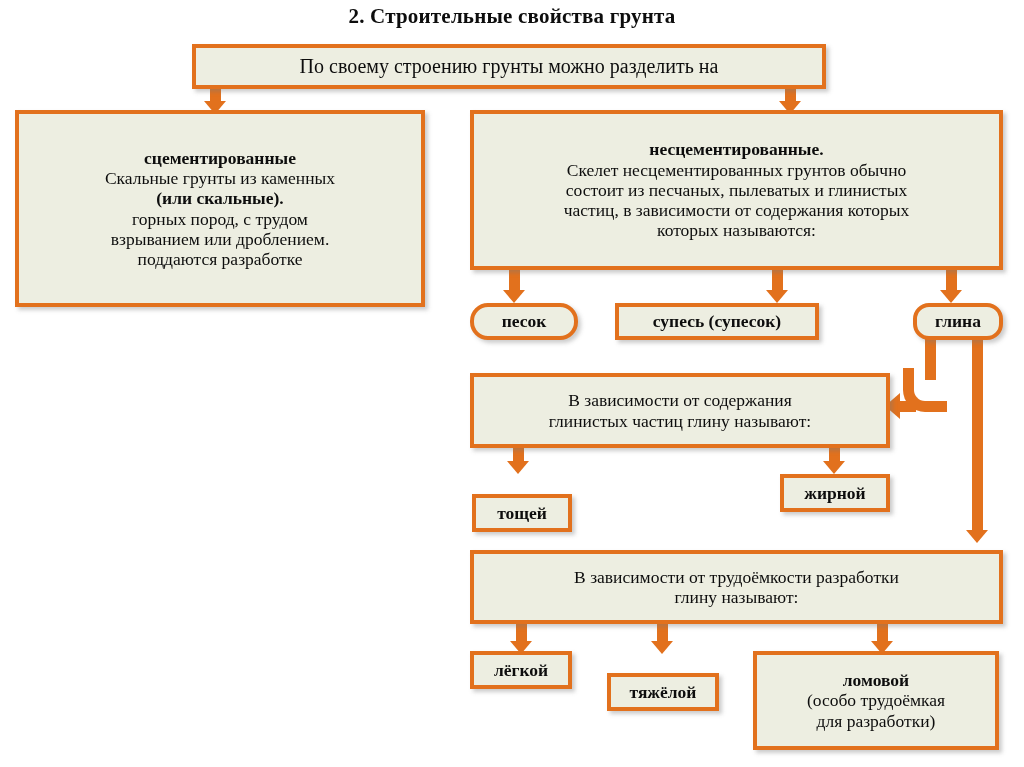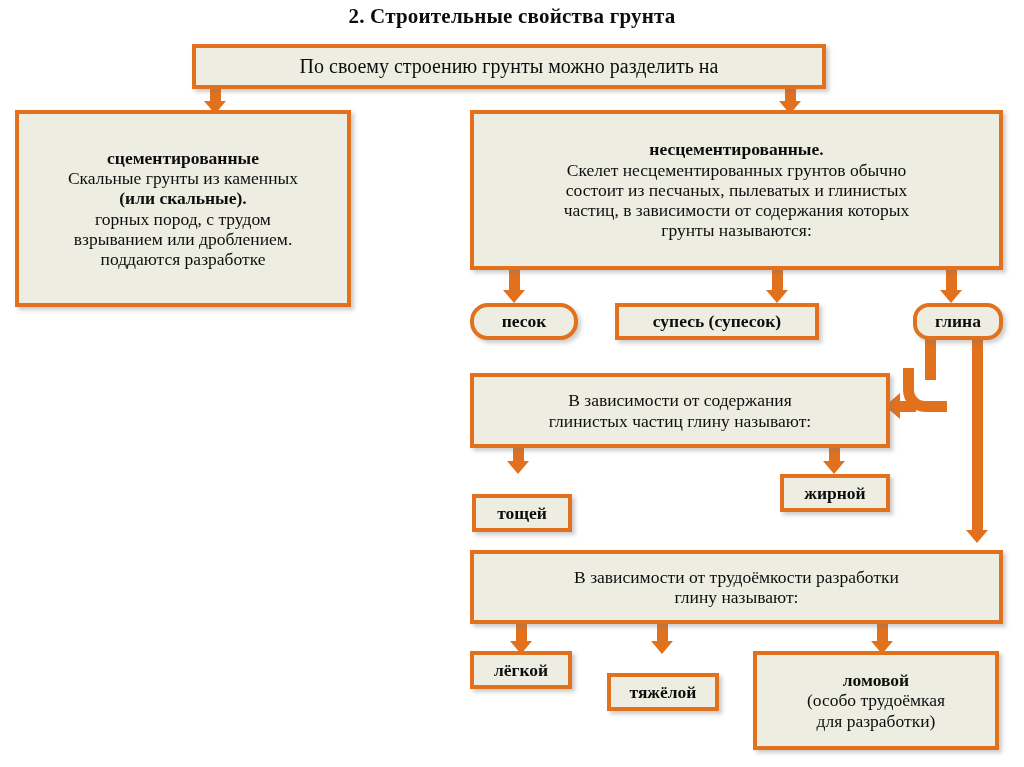--- a/index.html
+++ b/index.html
@@ -88,35 +88,35 @@
   <div class="box t20" style="left:192px;top:44px;width:634px;height:45px;">
     <span class="ln">По своему строению грунты можно разделить на</span>
   </div>
 
   <div class="shaft-v" style="left:210px;top:88px;width:11px;height:15px;"></div>
   <div class="head-down" style="left:204px;top:101px;"></div>
 
   <div class="shaft-v" style="left:785px;top:88px;width:11px;height:15px;"></div>
   <div class="head-down" style="left:779px;top:101px;"></div>
 
-  <div class="box t17" style="left:15px;top:110px;width:336px;height:197px;">
+  <div class="box t17" style="left:15px;top:110px;width:410px;height:197px;">
     <span class="ln bold">сцементированные</span>
     <span class="ln">Скальные грунты из каменных</span>
     <span class="ln bold">(или скальные).</span>
     <span class="ln">горных пород, с трудом</span>
     <span class="ln">взрыванием или дроблением.</span>
     <span class="ln">поддаются  разработке</span>
   </div>
 
   <div class="box t17" style="left:470px;top:110px;width:533px;height:160px;">
     <span class="ln bold">несцементированные.</span>
     <span class="ln">Скелет несцементированных грунтов обычно</span>
     <span class="ln">состоит из песчаных, пылеватых и глинистых</span>
     <span class="ln">частиц, в зависимости от содержания которых</span>
-    <span class="ln">грунты называются:</span>
+    <span class="ln">которых называются:</span>
   </div>
 
   <div class="shaft-v" style="left:509px;top:270px;width:11px;height:20px;"></div>
   <div class="head-down" style="left:503px;top:290px;"></div>
 
   <div class="shaft-v" style="left:772px;top:270px;width:11px;height:20px;"></div>
   <div class="head-down" style="left:766px;top:290px;"></div>
 
   <div class="shaft-v" style="left:946px;top:270px;width:11px;height:20px;"></div>
   <div class="head-down" style="left:940px;top:290px;"></div>

